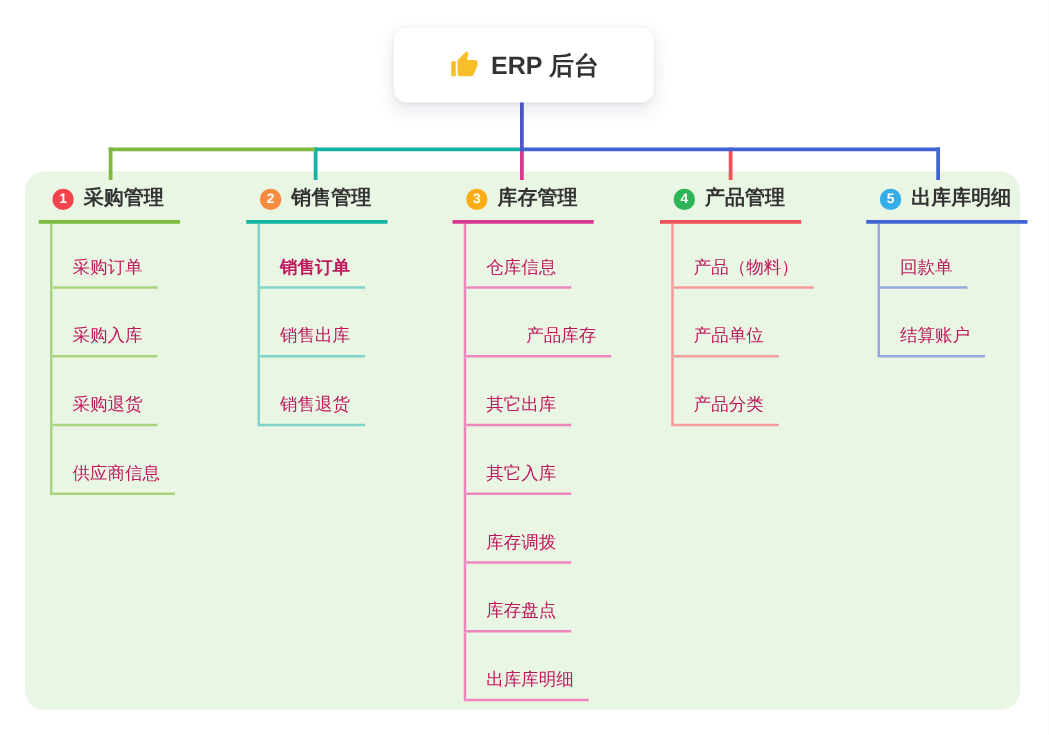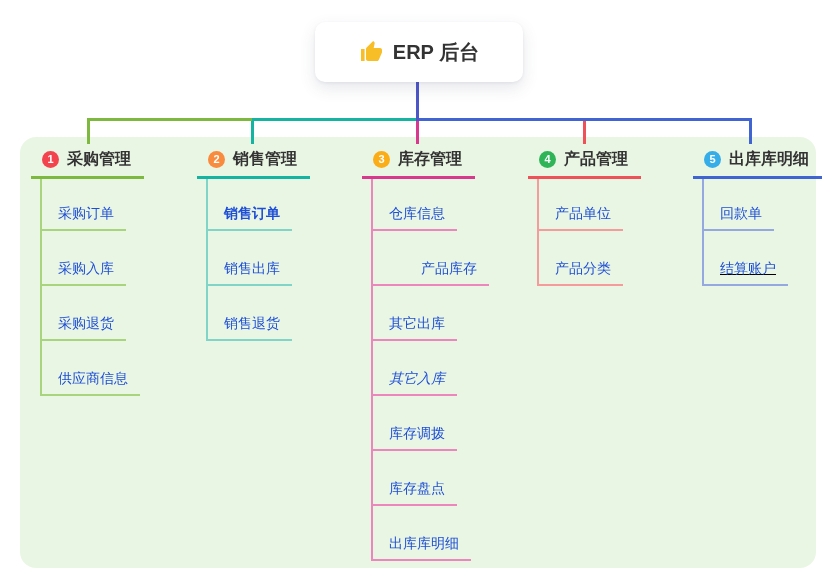--- a/index.html
+++ b/index.html
@@ -41,21 +41,21 @@
     display:inline-flex;align-items:center;justify-content:center;
   }
   .children{list-style:none;margin:0 0 0 9px;padding:0;}
   .children li{
     box-sizing:border-box;height:55px;border-left:2px solid;
     display:flex;align-items:flex-end;
   }
   .children li:first-child{height:52px;}
   .child-node{
     padding:0 12px 7px 16px;border-bottom:2px solid;
-    font-size:14px;color:#1d4ed8;line-height:18px;white-space:nowrap;
+    font-size:14px;color:#be185d;line-height:18px;white-space:nowrap;
     cursor:pointer;
   }
 </style>
 </head>
 <body>
 
 <div class="root-card">
   <span style="display:inline-flex;">
     <svg width="24" height="24" viewBox="0 0 24 24" aria-hidden="true">
       <path d="M2 21h3.6V9H2v12zM23 10c0-1.1-.9-2-2-2h-6.31l.95-4.57.03-.32c0-.41-.17-.79-.44-1.06L14.17 1 7.59 7.59C7.22 7.95 7 8.45 7 9v10c0 1.1.9 2 2 2h9c.83 0 1.54-.5 1.84-1.22l3.02-7.05c.09-.23.14-.47.14-.73v-2z" fill="#F8BE27"></path>
@@ -117,47 +117,50 @@
         <li style="border-left-color: rgb(238, 134, 190);">
           <span class="child-node" style="border-bottom-color: rgb(238, 134, 190);">仓库信息</span>
         </li>
         <li style="border-left-color: rgb(238, 134, 190);">
           <span class="child-node" style="border-bottom-color: rgb(238, 134, 190); padding-left: 48px;">产品库存</span>
         </li>
         <li style="border-left-color: rgb(238, 134, 190);">
           <span class="child-node" style="border-bottom-color: rgb(238, 134, 190);">其它出库</span>
         </li>
         <li style="border-left-color: rgb(238, 134, 190);">
-          <span class="child-node" style="border-bottom-color: rgb(238, 134, 190); font-style: italic;">其它入库</span>
+          <span class="child-node" style="border-bottom-color: rgb(238, 134, 190);">其它入库</span>
         </li>
         <li style="border-left-color: rgb(238, 134, 190);">
           <span class="child-node" style="border-bottom-color: rgb(238, 134, 190);">库存调拨</span>
         </li>
         <li style="border-left-color: rgb(238, 134, 190);">
           <span class="child-node" style="border-bottom-color: rgb(238, 134, 190);">库存盘点</span>
         </li>
         <li style="border-left-color: rgb(238, 134, 190);">
           <span class="child-node" style="border-bottom-color: rgb(238, 134, 190);">出库库明细</span>
         </li>
       </ul></div>
     <div class="branch" style="left: 528px;"><div class="branch-header" style="border-bottom-color: rgb(239, 81, 88);">
         <span class="badge" style="background: rgb(47, 181, 88);">4</span>
         <span>产品管理</span>
       </div><ul class="children">
         <li style="border-left-color: rgb(245, 155, 155);">
+          <span class="child-node" style="border-bottom-color: rgb(245, 155, 155);">产品（物料）</span>
+        </li>
+        <li style="border-left-color: rgb(245, 155, 155);">
           <span class="child-node" style="border-bottom-color: rgb(245, 155, 155);">产品单位</span>
         </li>
         <li style="border-left-color: rgb(245, 155, 155);">
           <span class="child-node" style="border-bottom-color: rgb(245, 155, 155);">产品分类</span>
         </li>
       </ul></div>
     <div class="branch" style="left: 693px;"><div class="branch-header" style="border-bottom-color: rgb(64, 100, 210);">
         <span class="badge" style="background: rgb(53, 173, 232);">5</span>
         <span>出库库明细</span>
       </div><ul class="children">
         <li style="border-left-color: rgb(149, 169, 224);">
           <span class="child-node" style="border-bottom-color: rgb(149, 169, 224);">回款单</span>
         </li>
-        <li style="border-left-color: rgb(149, 169, 224); text-decoration: underline;">
+        <li style="border-left-color: rgb(149, 169, 224);">
           <span class="child-node" style="border-bottom-color: rgb(149, 169, 224);">结算账户</span>
         </li>
       </ul></div>
   </div>
 
 </body></html>

